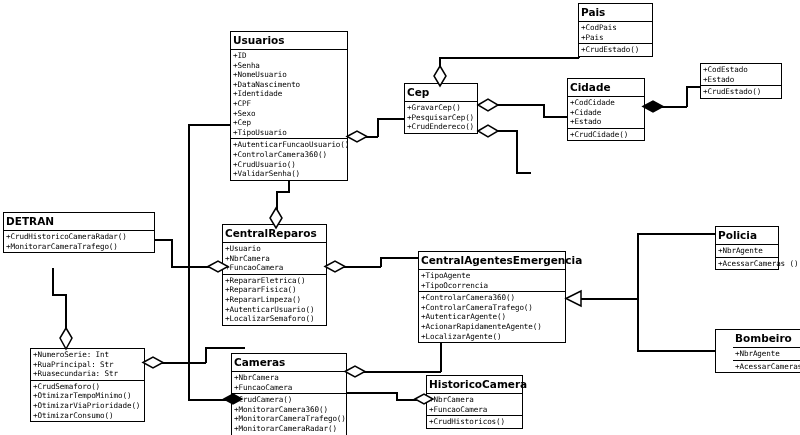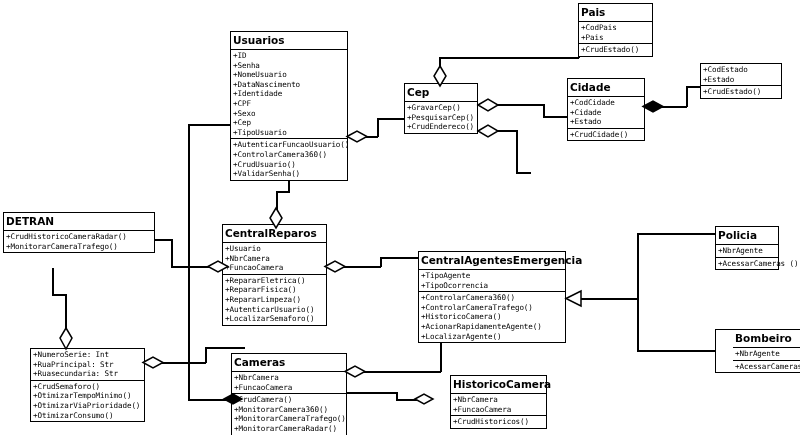--- a/index.html
+++ b/index.html
@@ -275,21 +275,21 @@
 
   <div class="uml-class" style="left:418px; top:251px; width:148px;">
     <div class="uml-title">CentralAgentesEmergencia</div>
     <div class="uml-section">
       <div class="uml-row">+TipoAgente</div>
       <div class="uml-row">+TipoOcorrencia</div>
     </div>
     <div class="uml-section last">
       <div class="uml-row">+ControlarCamera360()</div>
       <div class="uml-row">+ControlarCameraTrafego()</div>
-      <div class="uml-row">+HistoricoCamera()</div>
+      <div class="uml-row">+AutenticarAgente()</div>
       <div class="uml-row">+AcionarRapidamenteAgente()</div>
       <div class="uml-row">+LocalizarAgente()</div>
     </div>
   </div>
 
   <div class="uml-class" style="left:715px; top:329px; width:92px;padding-left:17px;">
     <div class="uml-title">Bombeiro</div>
     <div class="uml-section">
       <div class="uml-row">+NbrAgente</div>
     </div>
@@ -319,21 +319,21 @@
       <div class="uml-row">+FuncaoCamera</div>
     </div>
     <div class="uml-section last">
       <div class="uml-row">+CrudCamera()</div>
       <div class="uml-row">+MonitorarCamera360()</div>
       <div class="uml-row">+MonitorarCameraTrafego()</div>
       <div class="uml-row">+MonitorarCameraRadar()</div>
     </div>
   </div>
 
-  <div class="uml-class" style="left:426px; top:375px; width:97px;margin-left:24px;">
+  <div class="uml-class" style="left:426px; top:375px; width:97px;">
     <div class="uml-title">HistoricoCamera</div>
     <div class="uml-section">
       <div class="uml-row">+NbrCamera</div>
       <div class="uml-row">+FuncaoCamera</div>
     </div>
     <div class="uml-section last">
       <div class="uml-row">+CrudHistoricos()</div>
     </div>
   </div>
 

